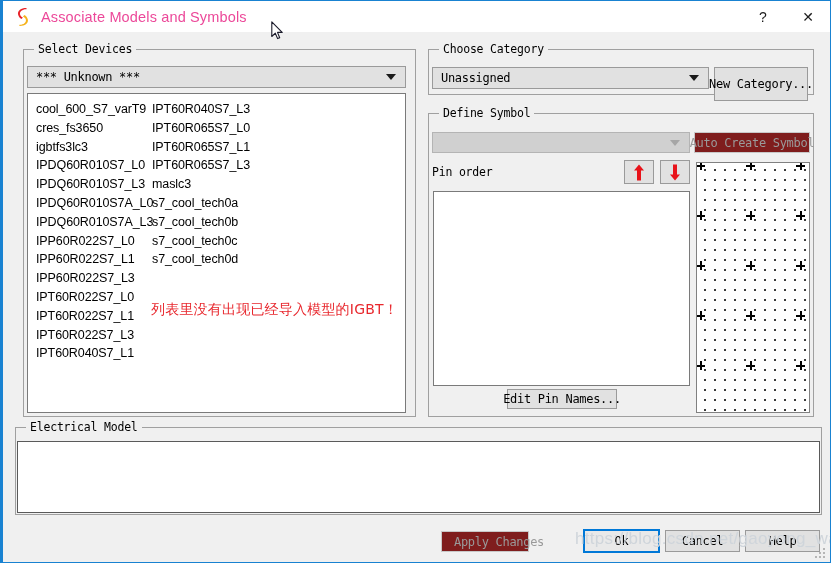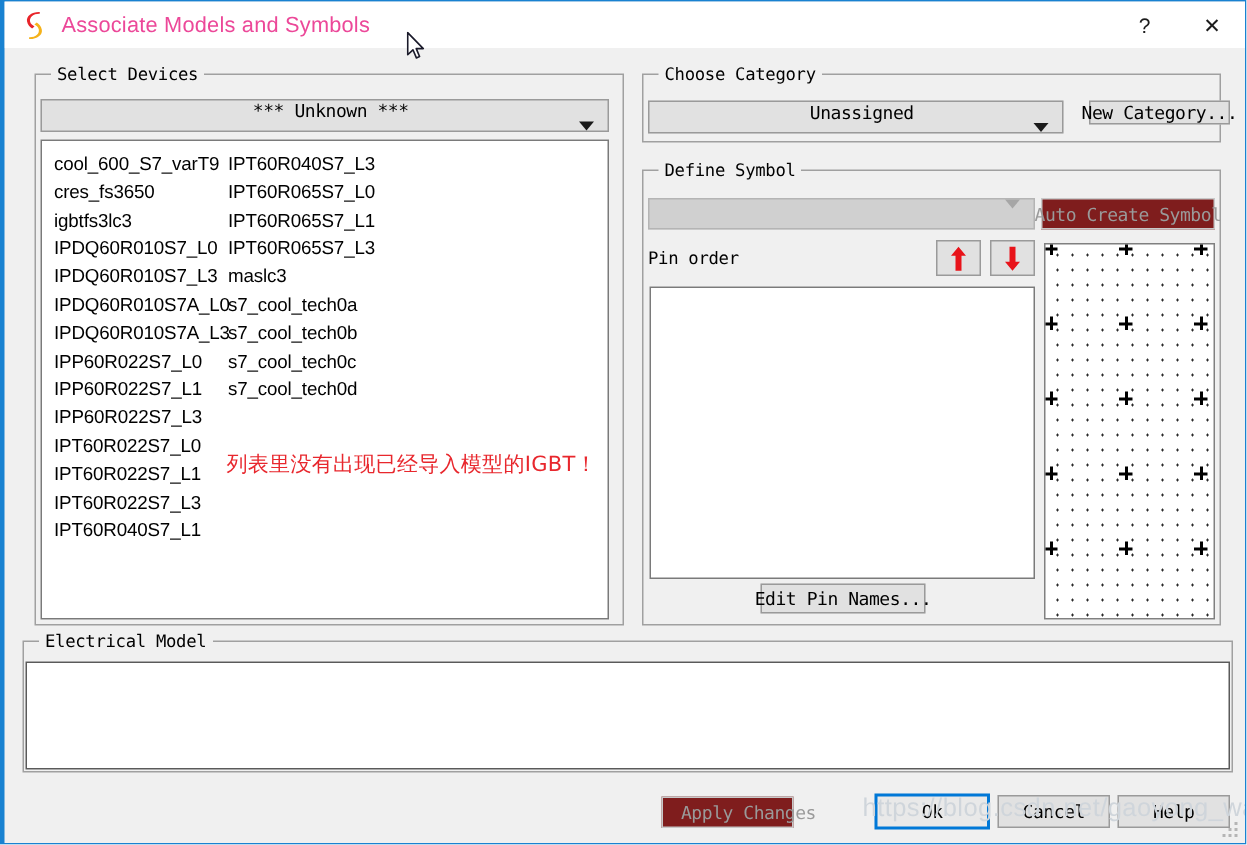--- a/index.html
+++ b/index.html
@@ -81,21 +81,20 @@
     position: absolute;
     box-sizing: border-box;
     background: #e1e1e1;
     border: 1px solid #9a9a9a;
     display: flex;
     align-items: center;
     font-family: "DejaVu Sans Mono", monospace;
     font-size: 12px;
     color: #000;
     cursor: default;
-    flex-direction: column;
   }
   .combo .combo-text {
     padding-left: 8px;
     letter-spacing: -0.3px;
     white-space: nowrap;
     overflow: hidden;
   }
   .combo .caret {
     margin-left: auto;
     margin-right: 9px;
@@ -304,21 +303,21 @@
 
   <div class="groupbox" style="left:425px; top:48px; width:386px; height:46px;">
     <div class="gb-title">Choose Category</div>
   </div>
 
   <div class="combo" style="left:429px; top:66px; width:277px; height:22px;">
     <span class="combo-text">Unassigned</span>
     <span class="caret"></span>
   </div>
 
-  <div class="btn" style="left:711px; top:66px; width:94px; height:16px;margin-left:12px;">New Category...</div>
+  <div class="btn" style="left:711px; top:66px; width:94px; height:34px;">New Category...</div>
 
   <div class="groupbox" style="left:425px; top:112px; width:386px; height:304px;">
     <div class="gb-title">Define Symbol</div>
   </div>
 
   <div class="combo disabled" style="left:429px; top:131px; width:258px; height:21px;">
     <span class="combo-text"></span>
     <span class="caret"></span>
   </div>
 

